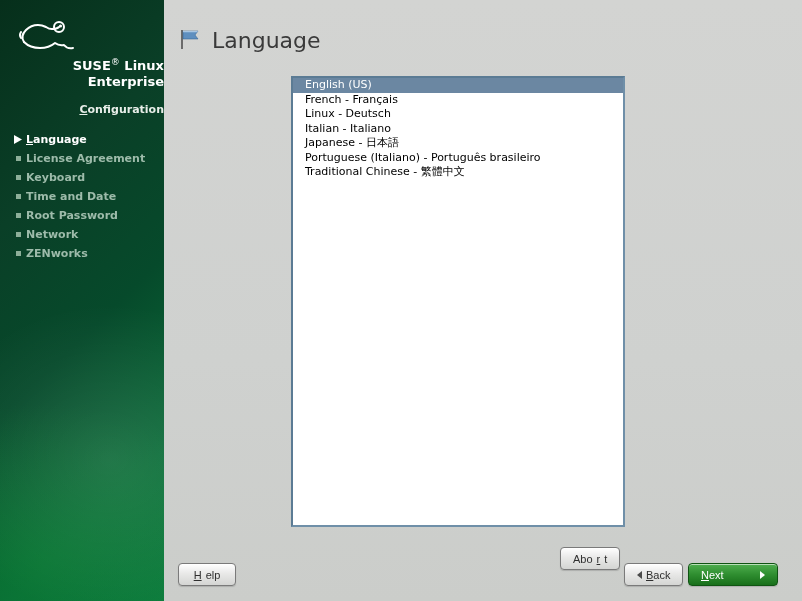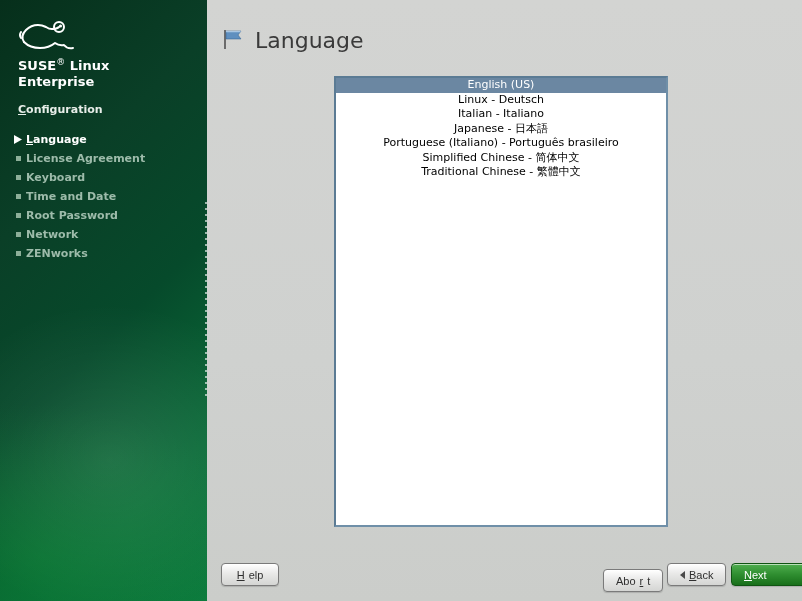--- a/index.html
+++ b/index.html
@@ -1,24 +1,25 @@
 <!DOCTYPE html>
 <html><head>
 <meta charset="utf-8">
 <style>
   * { margin:0; padding:0; box-sizing:border-box; }
   html,body { width:802px; height:601px; font-family: "DejaVu Sans","Liberation Sans",Arial,sans-serif; font-size:12px; overflow:hidden; background:#000; }
   .screen { width:802px; height:601px; display:flex; }
   
   .sidebar {
-    width:207px; height:601px; position:relative; color:#fff;
+    width:164px; height:601px; position:relative; color:#fff;
     background:
       radial-gradient(ellipse 300px 260px at 110px 460px, rgba(255,255,255,0.10) 0%, rgba(255,255,255,0) 60%),
       radial-gradient(ellipse 340px 240px at 40px 560px, rgba(10,130,50,0.55) 0%, rgba(10,130,50,0) 65%),
       linear-gradient(135deg, #062f1b 0%, #0a3f27 30%, #064a2b 55%, #0a6a38 80%, #0d7b3f 100%);
+    text-align: right;
   }
   .logo-wrap { padding:18px 0 0 18px; }
   .logo-svg { display:block; }
   .brand { padding:6px 0 0 18px; font-size:13px; font-weight:bold; line-height:1.2; }
   .brand-reg { font-size:9px; vertical-align: top; position:relative; top:-1px; font-weight:normal; }
   .section-title { padding:14px 0 6px 18px; font-size:11px; font-weight:bold; color:#e8eee9; }
   .section-title .ul { text-decoration: underline; }
   .steps { list-style:none; padding:8px 0 0 10px; }
   .steps li { display:flex; align-items:center; padding:3px 0 3px 0; color:#9dbbaa; font-size:11px; cursor:pointer;font-weight:bold; }
   .steps li.active { color:#fff; font-weight:bold; }
@@ -38,34 +39,34 @@
     background: linear-gradient(180deg, #d3d4d2 0%, #cfd1cf 60%, #cbcdca 100%);
   }
   .title-row { position:absolute; left:14px; top:28px; display:flex; align-items:center; }
   .title-row .flag-icon { margin-right:10px; display:inline-block; }
   .page-title { font-size:22px; color:#3a3a3a; font-weight:normal; }
   .listbox {
     position:absolute; left:127px; top:76px; width:334px; height:451px;
     background:#fff; border:2px solid #6f8fa8; border-top-color:#5b7b94; border-left-color:#5b7b94;
   }
   .listbox ul { list-style:none; }
-  .listbox li { padding:0 6px; height:14.5px; line-height:14.5px; font-size:11px; color:#000; white-space:nowrap; cursor:pointer;text-align:center; }
+  .listbox li { padding:0 12px; height:14.5px; line-height:14.5px; font-size:11px; color:#000; white-space:nowrap; cursor:pointer; }
   .listbox li.selected { background:#6b87a2; color:#fff; }
   
   .btn {
     position:absolute; height:23px; min-width:58px; padding:0 12px;
     border:1px solid #7a7a7a; border-radius:4px;
     background: linear-gradient(180deg, #ffffff 0%, #e9e9e8 45%, #d4d5d3 100%);
     color:#2f2f2f; font-size:11px; display:flex; align-items:center; justify-content:center; gap:4px;
     box-shadow: 0 1px 0 rgba(255,255,255,0.6) inset, 0 1px 1px rgba(0,0,0,0.15);
     cursor:pointer;
   }
   .btn .ul { text-decoration: underline; }
   .btn-help  { left:14px;  top:563px; }
-  .btn-abort { left:396px; top:569px;justify-content:center; }
+  .btn-abort { left:396px; top:547px;justify-content:center; }
   .btn-back  { left:460px; top:563px; }
   .btn-next  { left:524px; top:563px;
     background: linear-gradient(180deg, #4fae4f 0%, #2f8e30 50%, #186f1a 100%);
     border-color:#0f5412; color:#fff;gap:36px;
   }
   .btn .tri { width:0; height:0; border-top:4px solid transparent; border-bottom:4px solid transparent; }
   .btn-back .tri { border-right:5px solid #4a4a4a; }
   .btn-next .tri { border-left:5px solid #fff; }
 </style>
 </head>
@@ -149,25 +150,25 @@
           <path d="M5 2 h15 l-3 4 l3 4 h-15 z" fill="#5f8fbf" stroke="#2f5f8f" stroke-width="0.5"></path>
           <path d="M5 2 h15 l-1 1.3 h-14 z" fill="#a9c6e2"></path>
         </svg>
       </span>
       <h1 class="page-title">Language</h1>
     </div>
 
     <div class="listbox">
       <ul id="lang-list">
           <li class="selected">English (US)</li>
+          <li>French - Français</li>
           <li>Linux - Deutsch</li>
           <li>Italian - Italiano</li>
           <li>Japanese - 日本語</li>
           <li>Portuguese (Italiano) - Português brasileiro</li>
-          <li>Simplified Chinese - 简体中文</li>
           <li>Traditional Chinese - 繁體中文</li>
         </ul>
     </div>
 
     <button class="btn btn-help">
       <span class="ul">H</span>
         <span>elp</span>
     </button>
     <button class="btn btn-abort">
       <span>Abo</span>

